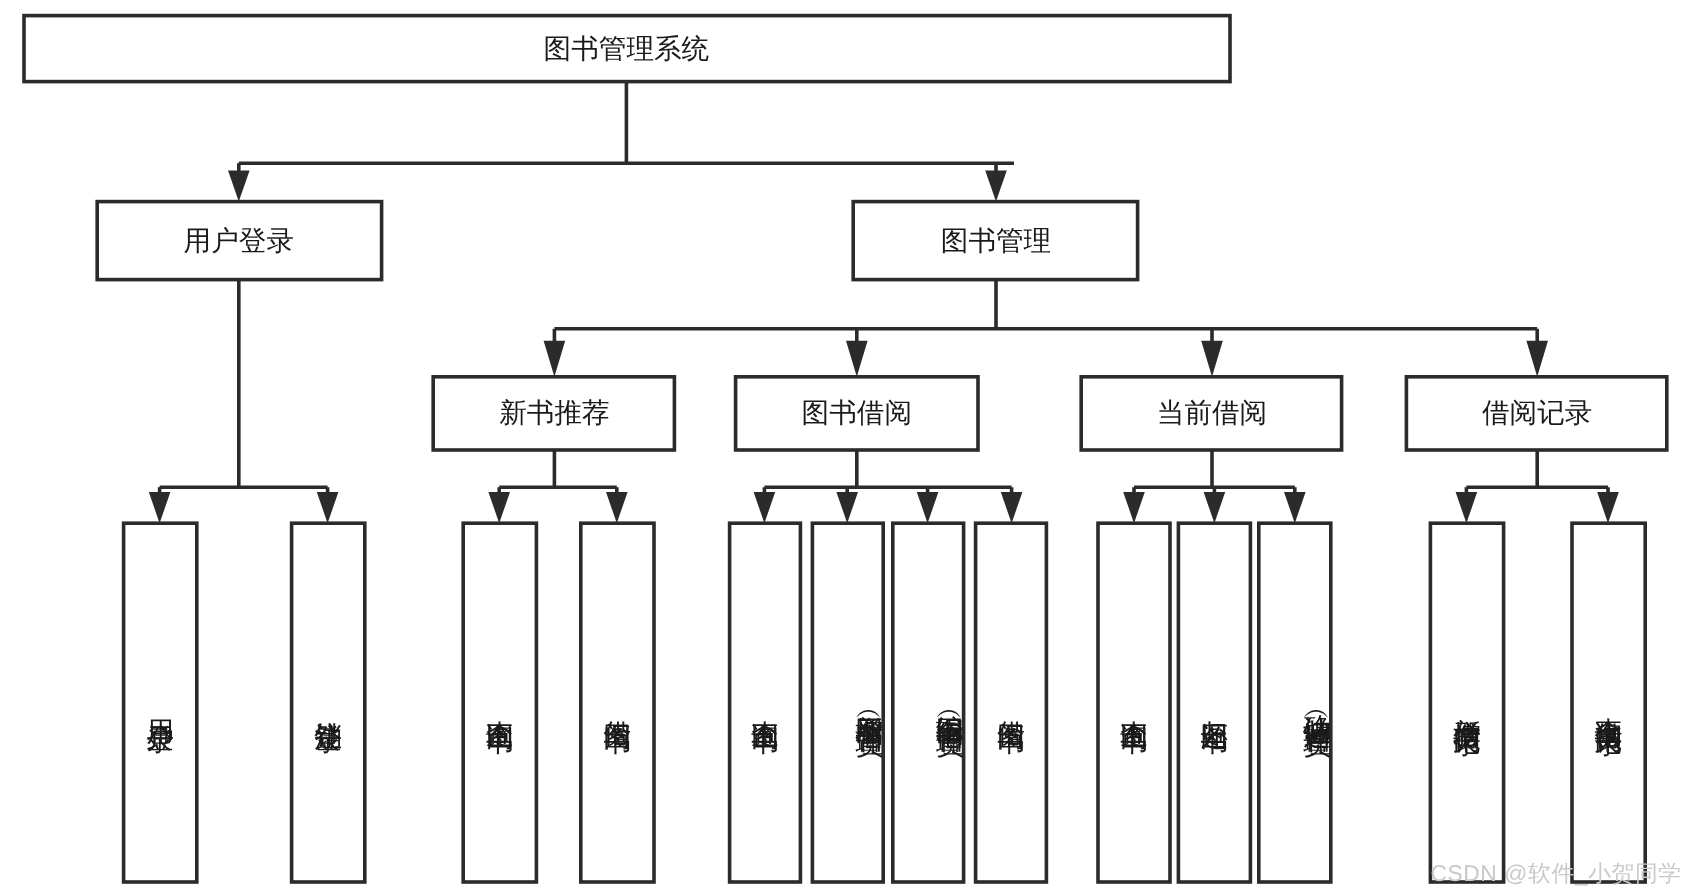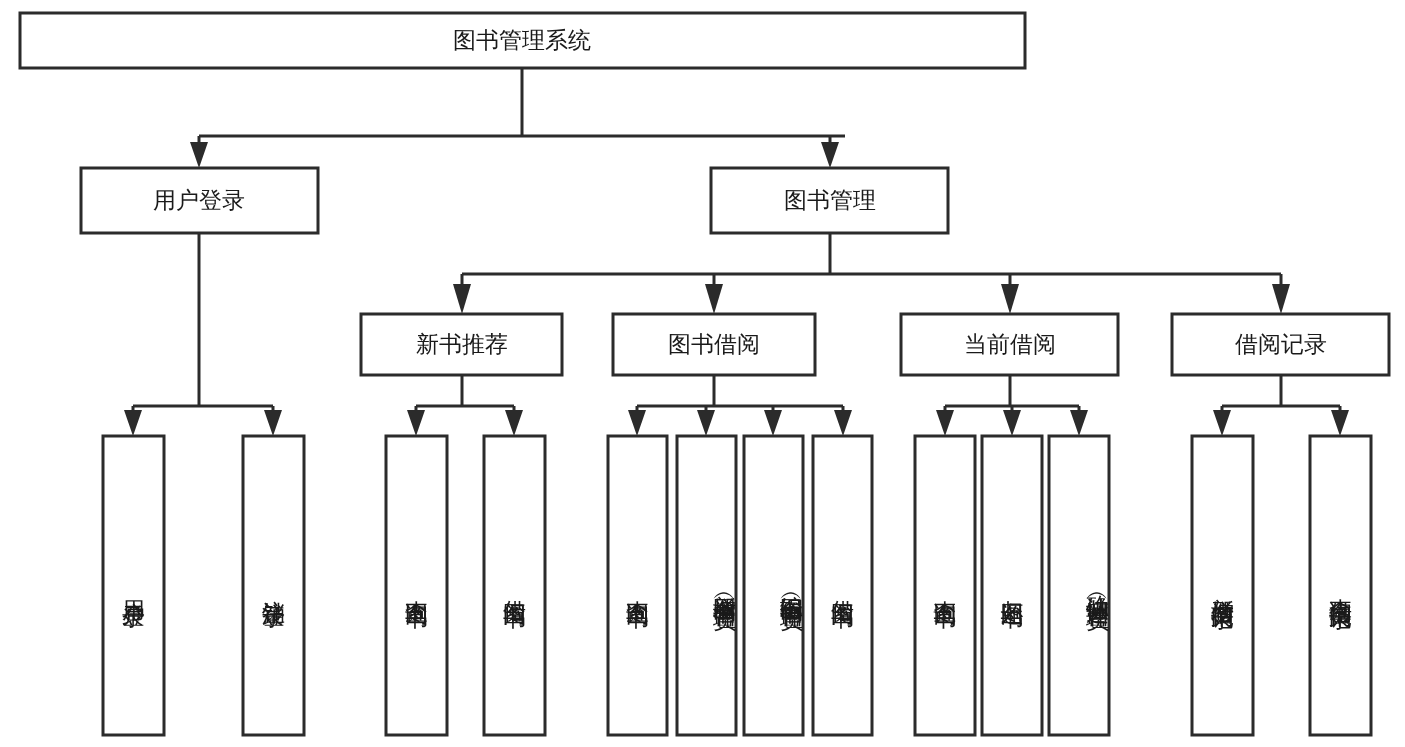--- a/index.html
+++ b/index.html
@@ -211,14 +211,15 @@
   <div class="node-label-v" style="left:744px; top:436px; width:59px; height:299px; display:flex; align-items:flex-start; justify-content:center;">编辑图书（管理员）</div>
   <div class="node-label-v" style="left:813px; top:436px; width:59px; height:299px; display:flex; align-items:center; justify-content:center;">借阅图书</div>
 
   <div class="node-label-v" style="left:915px; top:436px; width:60px; height:299px; display:flex; align-items:center; justify-content:center;">查询图书</div>
   <div class="node-label-v" style="left:982px; top:436px; width:60px; height:299px; display:flex; align-items:center; justify-content:center;">归还图书</div>
   <div class="node-label-v" style="left:1049px; top:436px; width:60px; height:299px; display:flex; align-items:flex-start; justify-content:center;">确认归还（管理员）</div>
 
   <div class="node-label-v" style="left:1192px; top:436px; width:61px; height:299px; display:flex; align-items:center; justify-content:center;">新增借阅记录</div>
   <div class="node-label-v" style="left:1310px; top:436px; width:61px; height:299px; display:flex; align-items:center; justify-content:center;">查询借阅记录</div>
 
+  <div class="watermark" style="left:1192px; top:715px;">CSDN @软件_小贺同学</div>
 
 </div>
 
 </body></html>

